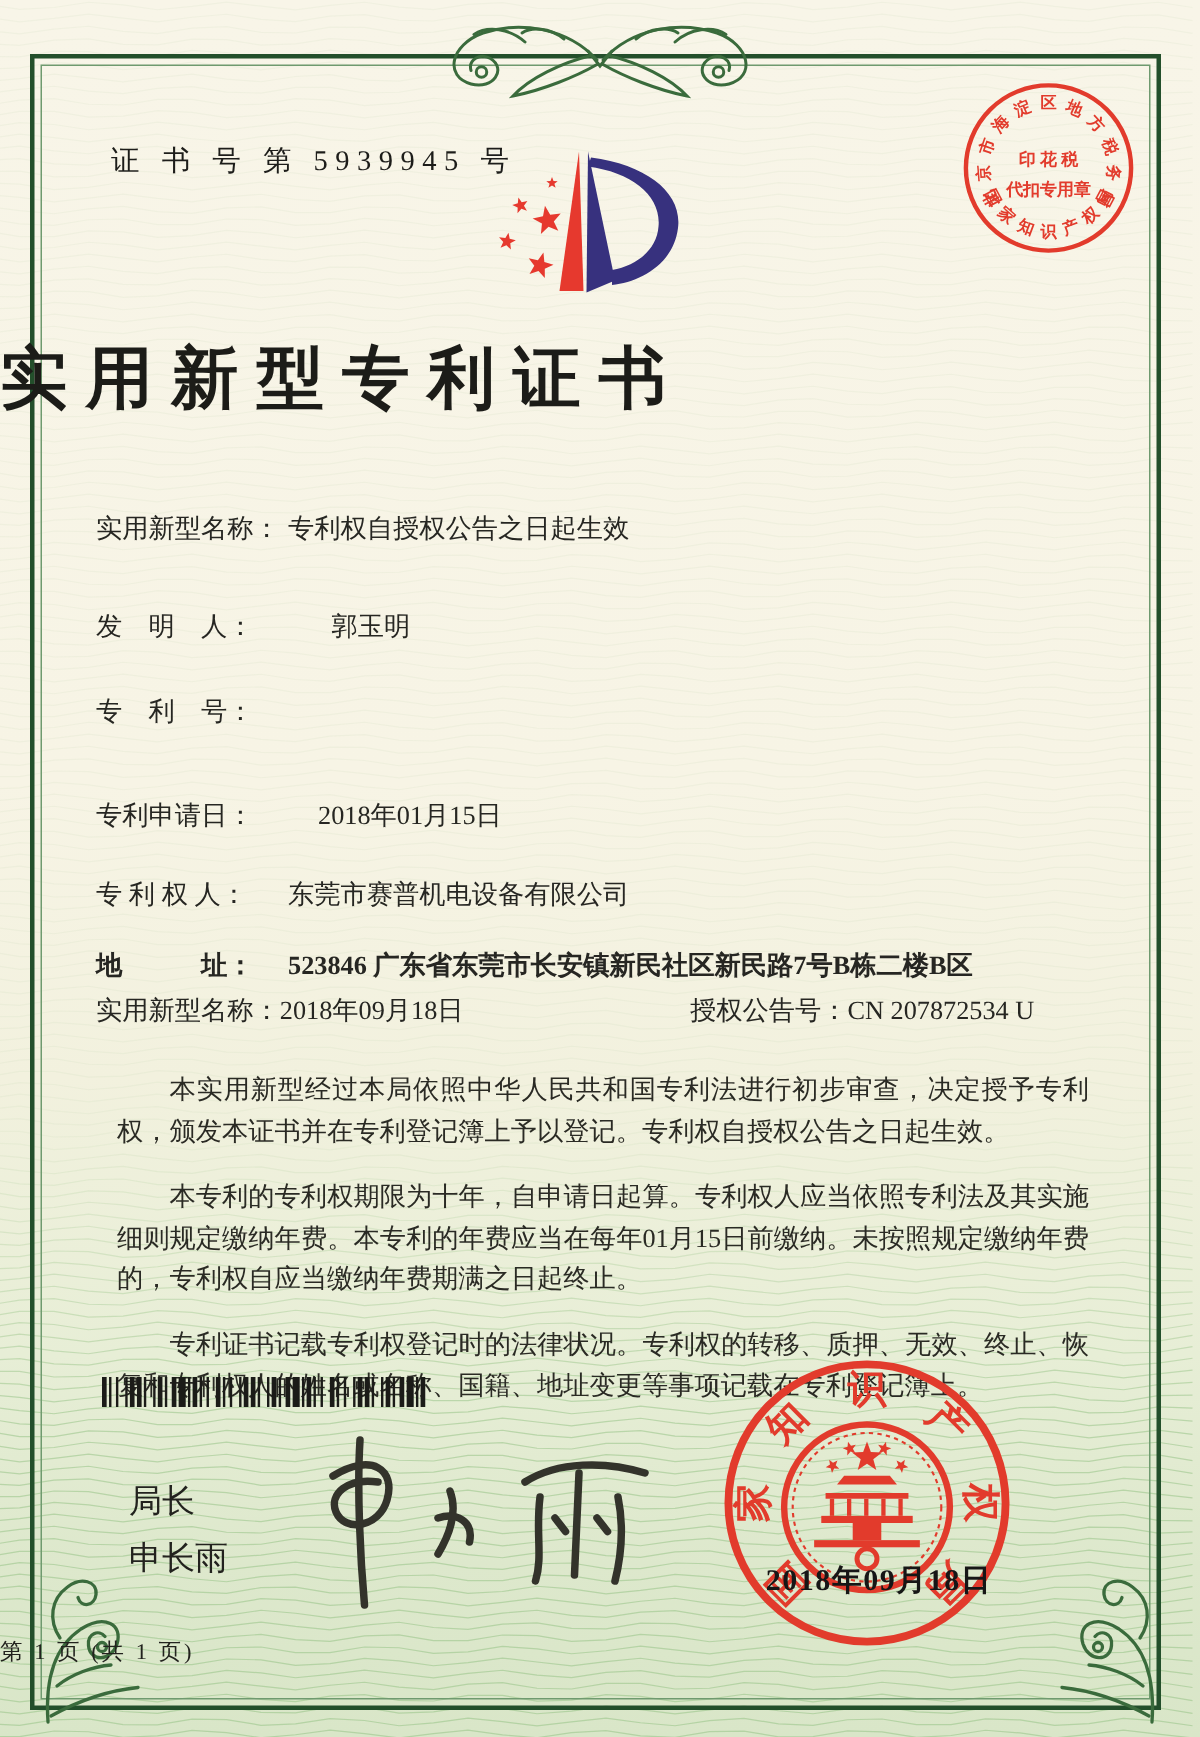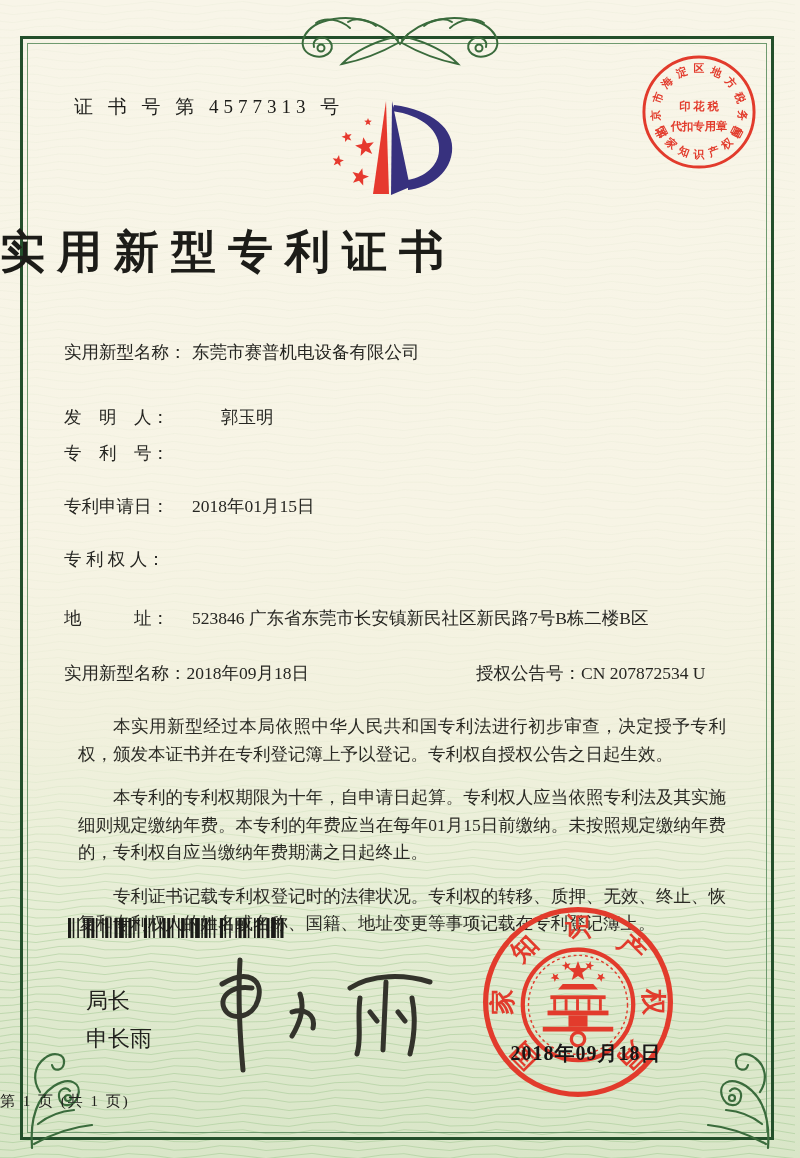--- a/index.html
+++ b/index.html
@@ -13,24 +13,24 @@
     border:3px solid #234f2b;pointer-events:none;}
   .frame-inner{position:absolute;left:4px;top:4px;right:4px;bottom:4px;
     border:1px solid #6f9a6f;pointer-events:none;}
   .cert-number{position:absolute;left:74px;top:94px;font-size:19px;letter-spacing:5px;color:#1d1d1a;}
   .title{position:absolute;left:0;top:222px;width:100%;text-align:left;
     font-size:45px;font-weight:bold;letter-spacing:12px;color:#1c1c18;}
   .fields{position:absolute;left:64px;top:340px;width:690px;font-size:17.5px;}
   .row{display:flex;align-items:center;line-height:24px;}
   .row .label{flex:0 0 128px;white-space:nowrap;}
   .row .value{flex:1;max-width:575px;}
-  .row-0{margin-top:0;} .row-1{margin-top:41px;gap:29px;} .row-2{margin-top:12px;}
-  .row-3{margin-top:29px;} .row-4{margin-top:29px;} .row-5{margin-top:35px;}
+  .row-0{margin-top:0;} .row-1{margin-top:41px;gap:29px;} .row-2{margin-top:33px;}
+  .row-3{margin-top:45px;gap:20px;} .row-4{margin-top:29px;} .row-5{margin-top:23px;font-weight:bold;}
   .grant-row{position:absolute;left:64px;top:661px;width:700px;font-size:17.5px;line-height:24px;}
-  .grant-right{position:absolute;left:412px;top:0;white-space:nowrap;}
+  .grant-right{position:absolute;left:396px;top:0;white-space:nowrap;}
   .paragraphs{position:absolute;left:62px;top:697px;width:680px;font-size:17.5px;
     line-height:27.5px;text-align:justify;color:#2a2a24;}
   .paragraphs p{margin:16px;text-indent:2em;}
   .signer{position:absolute;left:86px;top:982px;font-size:22px;line-height:38px;color:#22221e;}
   .seal-date{position:absolute;left:486px;top:1040px;width:200px;font-size:20px;
     font-weight:bold;letter-spacing:1px;color:#161616;text-align:center;}
   .footer{position:absolute;left:0;top:1092px;width:100%;text-align:left;
     font-size:15px;letter-spacing:2px;color:#22221e;}
   .stamp-center-text{font-family:"Liberation Serif","DejaVu Serif",serif;font-weight:bold;}
 </style>
@@ -217,21 +217,21 @@
   <svg class="abs" style="left:702px;top:1038px;" width="74" height="112" viewBox="0 0 74 112">
     <g transform="translate(74,0) scale(-1,1)" stroke="#3a6b3c" fill="none" stroke-width="2.2" stroke-linecap="round">
       <path d="M8,110 C6,82 12,60 30,48 C46,38 58,45 54,58 C50,70 36,70 35,59 C34,51 42,48 46,53"></path>
       <path d="M10,106 C28,96 48,89 68,87"></path>
       <path d="M16,54 C8,42 10,28 21,20 C30,13 41,16 40,25 C39,33 30,34 28,27"></path>
       <path d="M14,86 C24,78 38,73 50,72"></path>
       <circle cx="44" cy="60" r="3"></circle>
     </g>
   </svg>
 
-  <div class="cert-number">证 书 号 第 4577313 号</div>
+  <div class="cert-number">证 书 号 第 5939945 号</div>
 
   <svg id="tax-stamp" class="abs" style="left:640px;top:53px;" width="118" height="118" viewBox="0 0 120 120">
     <circle cx="60" cy="60" r="56" fill="none" stroke="#e23b2c" stroke-width="3"></circle>
     <text class="stamp-center-text" x="60" y="58" text-anchor="middle" font-size="11.5" fill="#e23b2c">印 花 税</text>
     <text class="stamp-center-text" x="60" y="78" text-anchor="middle" font-size="11.5" fill="#e23b2c">代扣专用章</text>
     <g id="tax-arc-top">
         <text x="22.0" y="80.2" text-anchor="middle" dominant-baseline="middle" font-size="11" font-weight="bold" fill="#e23b2c" font-family="&quot;Liberation Serif&quot;,&quot;DejaVu Serif&quot;,serif" transform="rotate(-118.0 22.0 80.2)">北</text>
         <text x="17.1" y="63.3" text-anchor="middle" dominant-baseline="middle" font-size="11" font-weight="bold" fill="#e23b2c" font-family="&quot;Liberation Serif&quot;,&quot;DejaVu Serif&quot;,serif" transform="rotate(-94.4 17.1 63.3)">京</text>
         <text x="19.4" y="45.9" text-anchor="middle" dominant-baseline="middle" font-size="11" font-weight="bold" fill="#e23b2c" font-family="&quot;Liberation Serif&quot;,&quot;DejaVu Serif&quot;,serif" transform="rotate(-70.8 19.4 45.9)">市</text>
         <text x="28.4" y="30.8" text-anchor="middle" dominant-baseline="middle" font-size="11" font-weight="bold" fill="#e23b2c" font-family="&quot;Liberation Serif&quot;,&quot;DejaVu Serif&quot;,serif" transform="rotate(-47.2 28.4 30.8)">海</text>
@@ -265,35 +265,36 @@
         <path d="M11.0,57.1L11.8,61.2L15.9,62.2L12.2,64.2L12.6,68.4L9.6,65.5L5.7,67.2L7.5,63.4L4.7,60.2L8.9,60.7Z" fill="#e6392e"></path>
         <path d="M34.3,70.3L34.9,76.6L41.0,78.5L35.2,81.1L35.2,87.4L31.0,82.7L25.0,84.7L28.2,79.2L24.5,74.1L30.6,75.5Z" fill="#e6392e"></path>
       </g>
   </svg>
 
   <div class="title">实用新型专利证书</div>
 
   <div class="fields">
     <div class="row row-0">
       <span class="label">实用新型名称：</span>
-      <span class="value">东莞市赛普机电设备有限公司</span>
+      <span class="value">专利权自授权公告之日起生效</span>
     </div>
     <div class="row row-1">
       <span class="label">发　明　人：</span>
       <span class="value">郭玉明</span>
     </div>
     <div class="row row-2">
       <span class="label">专　利　号：</span>
     </div>
     <div class="row row-3">
       <span class="label">专利申请日：</span>
       <span class="value">2018年01月15日</span>
     </div>
     <div class="row row-4">
       <span class="label">专 利 权 人：</span>
+      <span class="value">东莞市赛普机电设备有限公司</span>
     </div>
     <div class="row row-5">
       <span class="label">地　　　址：</span>
       <span class="value">523846 广东省东莞市长安镇新民社区新民路7号B栋二楼B区</span>
     </div>
   </div>
 
   <div class="grant-row">
     <span>实用新型名称：</span><span>2018年09月18日</span>
     <span class="grant-right"><span>授权公告号：</span><span>CN 207872534 U</span></span>

